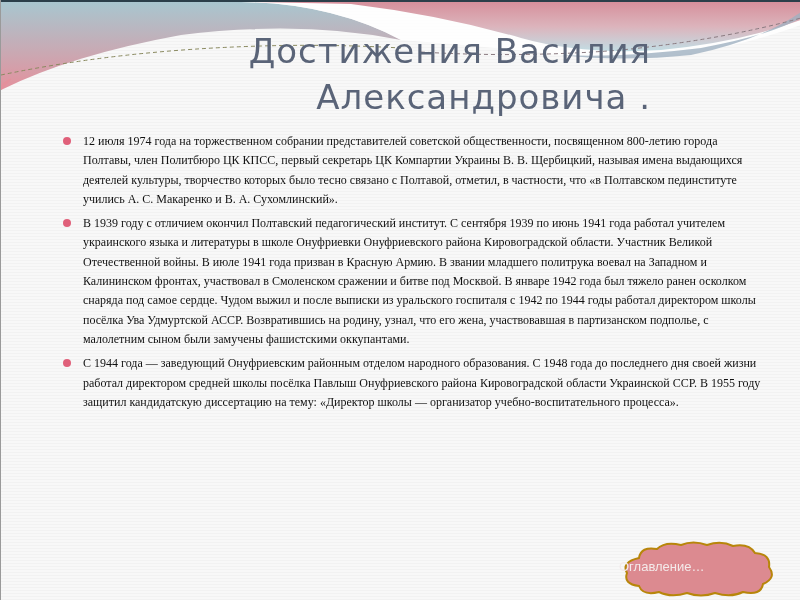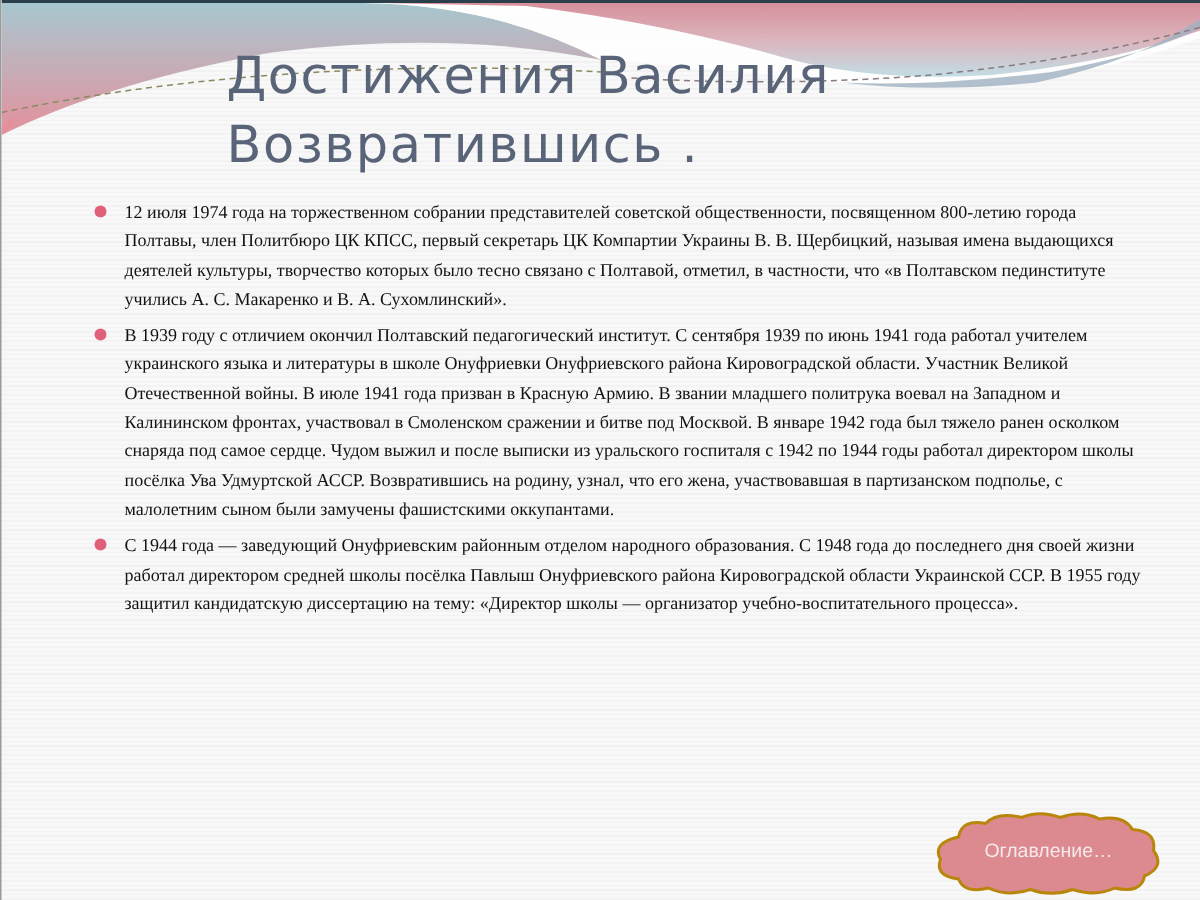--- a/index.html
+++ b/index.html
@@ -2,31 +2,31 @@
 <html><head>
 <meta charset="utf-8">
 <style>
   html, body { margin:0; padding:0; }
   body { width:800px; height:600px; overflow:hidden; position:relative;
          background:#f6f6f6; font-family:"Liberation Serif", serif; }
   .slide { position:absolute; left:0; top:0; width:800px; height:600px; overflow:hidden;
            background: repeating-linear-gradient(180deg,#f8f8f8 0px,#f8f8f8 2px,#f2f2f2 2px,#f2f2f2 3px);
            border-left:1px solid #9a9a9a; box-sizing:border-box; }
   .bg-waves { position:absolute; left:0; top:0; width:800px; height:130px; }
-  .title { position:absolute; left:150px; top:28px; width:500px; text-align:left;
+  .title { position:absolute; left:150px; top:28px; width:500px; text-align:right;
            font-family:"DejaVu Sans", sans-serif; font-size:34px; line-height:46px;
            color:#5a6478; letter-spacing:1px; }
   .content { position:absolute; left:62px; top:132px; width:700px; }
   .bullet { position:relative; padding-left:20px; margin:0 0 5px 0;
             font-size:12px; line-height:19.3px; color:#111; }
   .bullet .dot { position:absolute; left:0; top:5px; width:8px; height:8px;
                  border-radius:50%; background:#e0607a; }
   .cloud-btn { position:absolute; left:618px; top:540px; width:160px; height:58px; cursor:pointer; }
   .cloud-btn svg { position:absolute; left:0; top:0; }
-  .cloud-label { position:absolute; left:0; top:19px; width:160px; text-align:center;
+  .cloud-label { position:absolute; left:0; top:19px; width:160px; 
                  font-family:"Liberation Sans", sans-serif; font-size:13px; color:#f4eaea; }
 </style>
 </head>
 <body>
 
 <div class="slide">
   <svg class="bg-waves" viewBox="0 0 800 130" width="800" height="130">
     <defs>
       <linearGradient id="gLeft" x1="0" y1="0" x2="0" y2="1">
         <stop offset="0" stop-color="#a8c6cf"></stop>
@@ -44,21 +44,21 @@
     <path d="M0,2 L0,85 Q20,70 0,90 Z" fill="#e4909c"></path>
     <path d="M240,2 L800,2 L800,25 Q760,40 700,52 Q640,60 560,55 Q470,45 400,40 Q330,3 240,2 Z" fill="#ffffff" opacity="0.85"></path>
     <path d="M255,2 L800,2 L800,20 Q740,42 660,50 Q580,55 520,38 Q440,15 350,4 Z" fill="url(#gRight)"></path>
     <path d="M800,12 Q760,40 690,55 Q620,62 560,55 Q620,58 700,48 Q770,35 800,18 Z" fill="#9fb0c0" opacity="0.8"></path>
     <path d="M0,75 Q120,50 260,46 Q330,44 400,48" stroke="#8a8a60" stroke-width="1" stroke-dasharray="4,3" fill="none"></path>
     <path d="M420,52 Q520,58 620,50 Q720,40 800,18" stroke="#8a7a80" stroke-width="1" stroke-dasharray="4,3" fill="none"></path>
   </svg>
 
   <div class="title">
     <div>Достижения Василия</div>
-    <div>Возвратившись .</div>
+    <div>Александровича .</div>
   </div>
 
   <div class="content">
     <p class="bullet">
       <span class="dot"></span>
       <span>12 июля 1974 года на торжественном собрании представителей советской общественности, посвященном 800-летию города Полтавы, член Политбюро ЦК КПСС, первый секретарь ЦК Компартии Украины В. В. Щербицкий, называя имена выдающихся деятелей культуры, творчество которых было тесно связано с Полтавой, отметил, в частности, что «в Полтавском пединституте учились А. С. Макаренко и В. А. Сухомлинский».</span>
     </p>
     <p class="bullet">
       <span class="dot"></span>
       <span>В 1939 году с отличием окончил Полтавский педагогический институт. С сентября 1939 по июнь 1941 года работал учителем украинского языка и литературы в школе Онуфриевки Онуфриевского района Кировоградской области. Участник Великой Отечественной войны. В июле 1941 года призван в Красную Армию. В звании младшего политрука воевал на Западном и Калининском фронтах, участвовал в Смоленском сражении и битве под Москвой. В январе 1942 года был тяжело ранен осколком снаряда под самое сердце. Чудом выжил и после выписки из уральского госпиталя с 1942 по 1944 годы работал директором школы посёлка Ува Удмуртской АССР. Возвратившись на родину, узнал, что его жена, участвовавшая в партизанском подполье, с малолетним сыном были замучены фашистскими оккупантами.</span>

